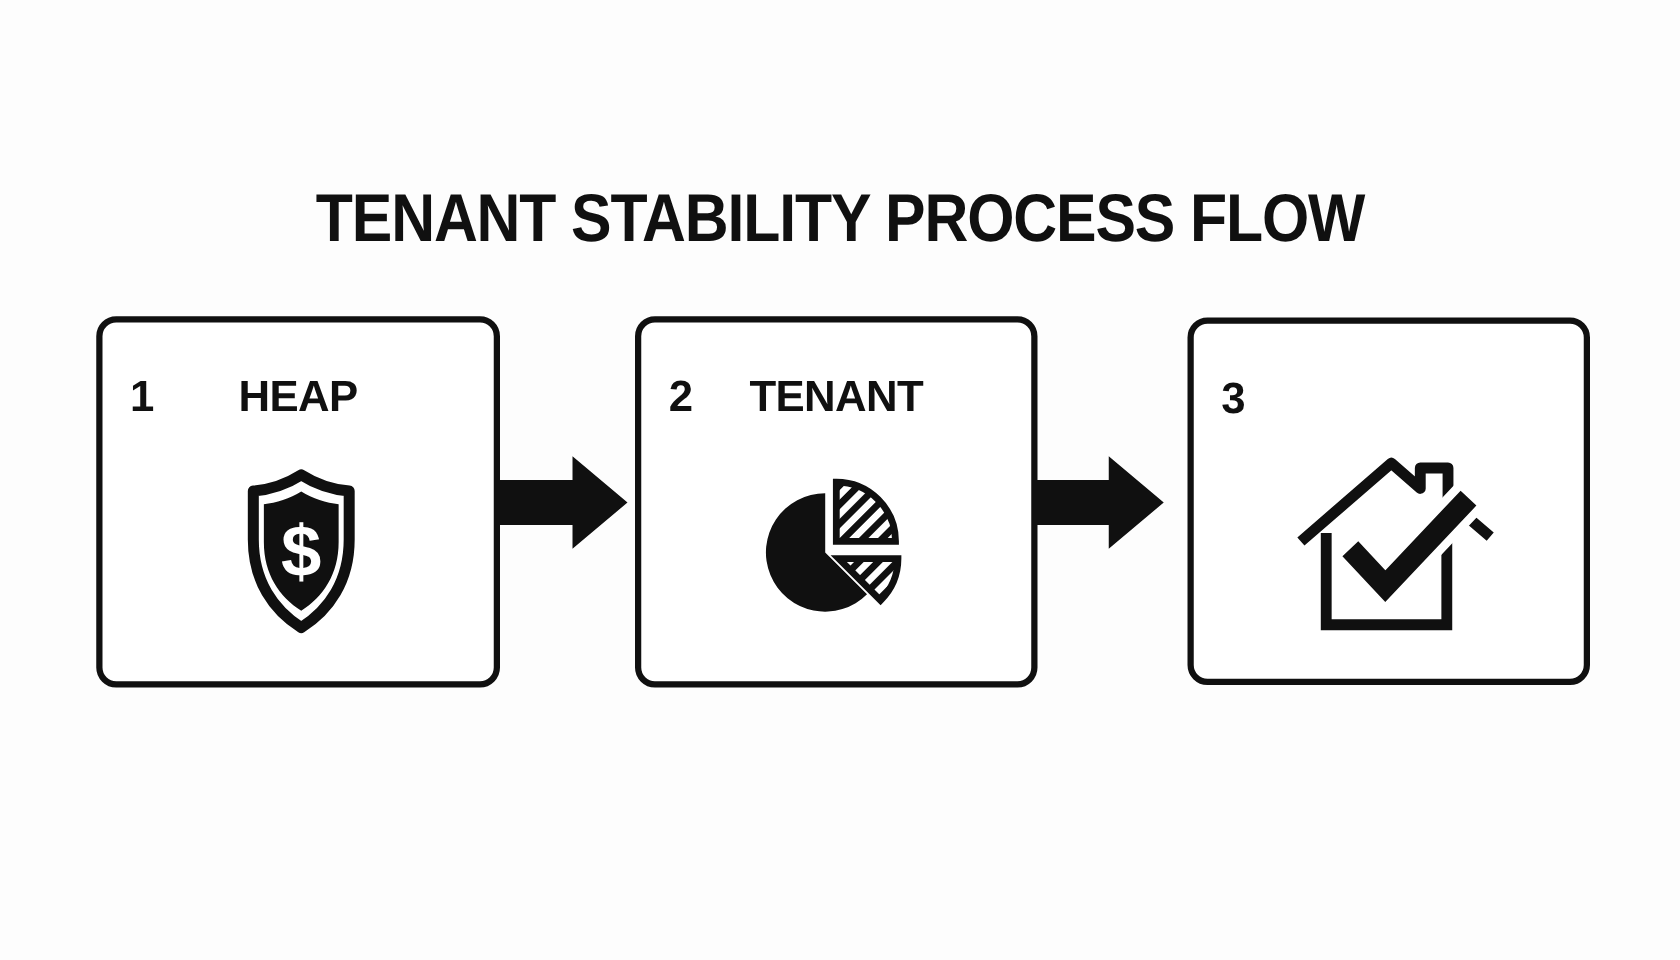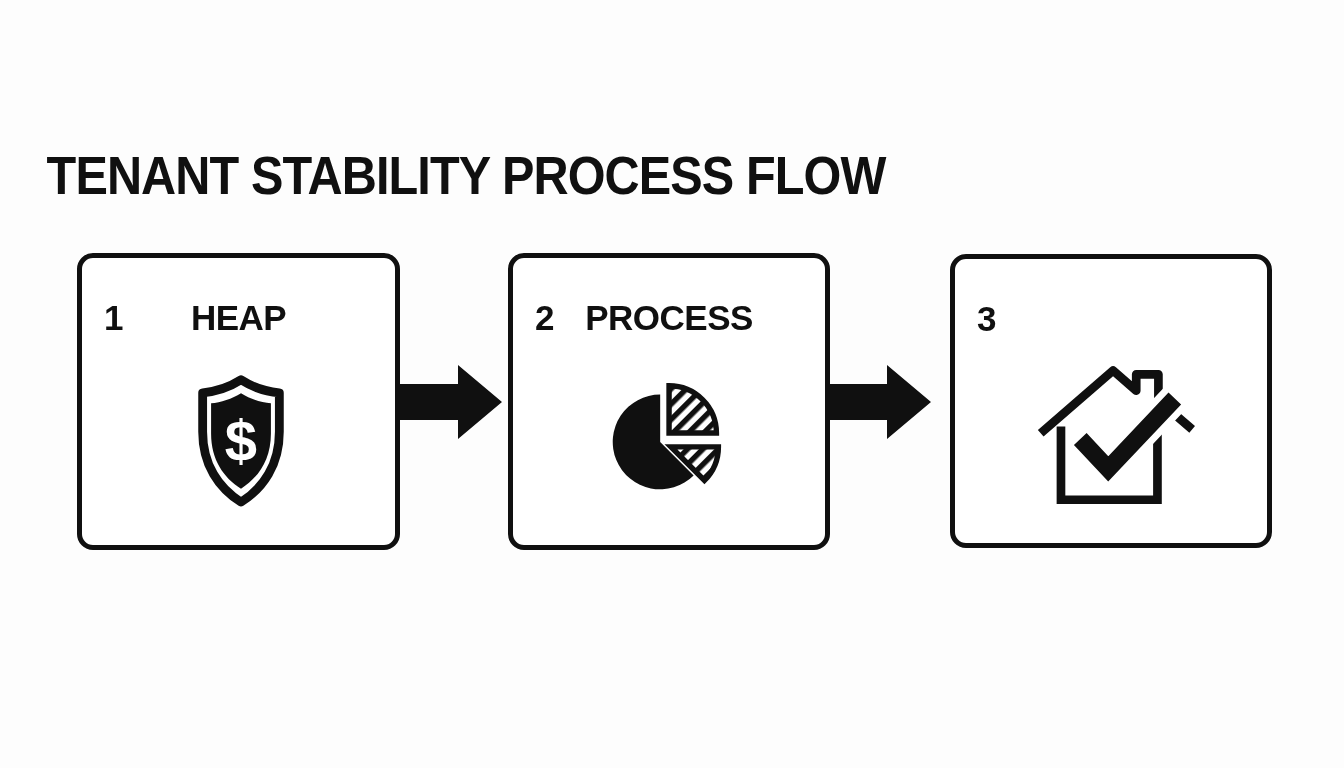--- a/index.html
+++ b/index.html
@@ -2,21 +2,21 @@
 <html><head>
 <meta charset="utf-8">
 <style>
   html,body{margin:0;padding:0;background:#e8e8e8;}
   .canvas{
     position:relative;width:1344px;height:768px;background:#fdfdfd;
     font-family:"Liberation Sans",sans-serif;color:#101010;overflow:hidden;
   }
   .title{
     position:absolute;top:144px;left:0;width:100%;margin:0;
-    font-size:54px;font-weight:bold;letter-spacing:-1px;
+    text-align:center;font-size:54px;font-weight:bold;letter-spacing:-1px;
     color:#101010;
   }
   .title span{display:inline-block;transform:scaleX(.9);white-space:nowrap;}
   .step{
     position:absolute;background:#ffffff;border:5px solid #101010;
     border-radius:16px;box-sizing:border-box;
   }
   .step-1{left:77px;top:253px;width:323px;height:297px;}
   .step-2{left:508px;top:253px;width:322px;height:297px;}
   .step-3{left:950px;top:254px;width:322px;height:294px;}
@@ -59,21 +59,21 @@
   </section>
 
   <div class="arrow arrow-1">
     <svg viewBox="0 0 106 80" xmlns="http://www.w3.org/2000/svg">
       <polygon points="0,22 60,22 60,3 104,40 60,77 60,58 0,58" fill="#101010"></polygon>
     </svg>
   </div>
 
   <section class="step step-2">
     <div class="step-number">2</div>
-    <div class="step-label">PROCESS</div>
+    <div class="step-label">TENANT</div>
     <div class="icon-wrap">
       <svg viewBox="0 0 150 150" xmlns="http://www.w3.org/2000/svg">
         <defs>
           <pattern id="hatch" patternUnits="userSpaceOnUse" width="11" height="11" patternTransform="rotate(45)">
             <rect width="11" height="11" fill="#ffffff"></rect>
             <rect width="5.5" height="11" fill="#101010"></rect>
           </pattern>
         </defs>
         <path d="M62 78 L62 30 A48 48 0 1 0 95.9 111.9 Z" fill="#101010"></path>
         <path d="M71 69 L71 21 A48 48 0 0 1 119 69 Z" fill="url(#hatch)" stroke="#101010" stroke-width="5.5" stroke-linejoin="miter"></path>

